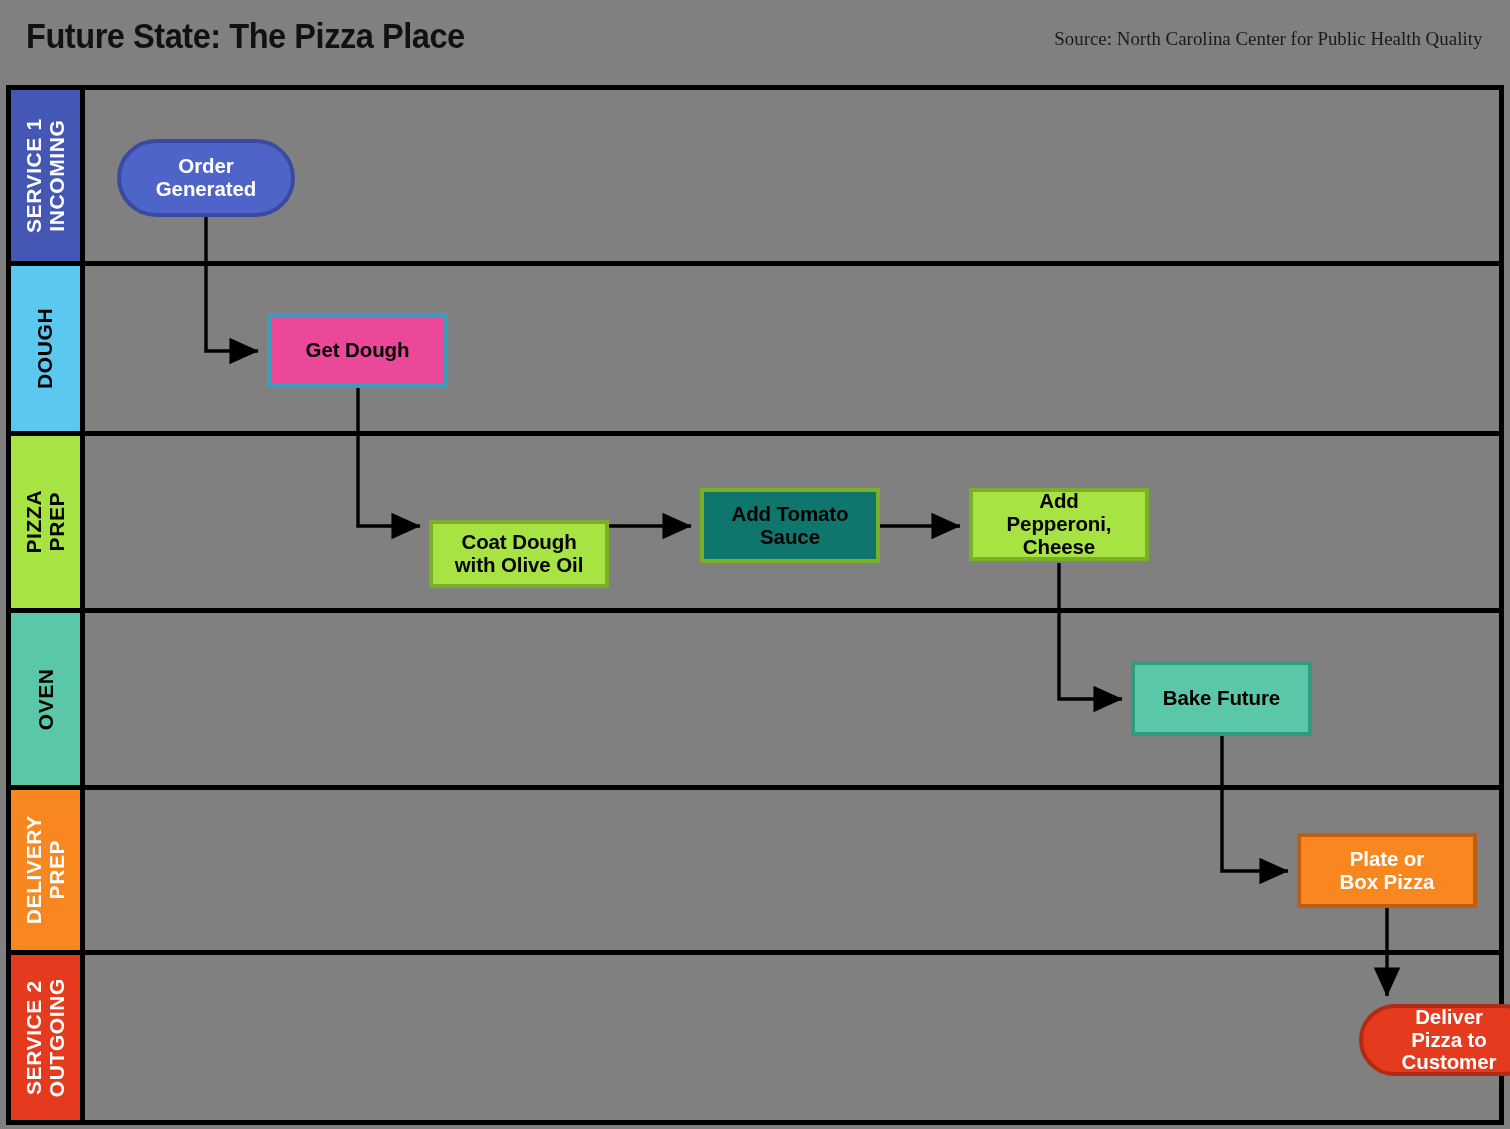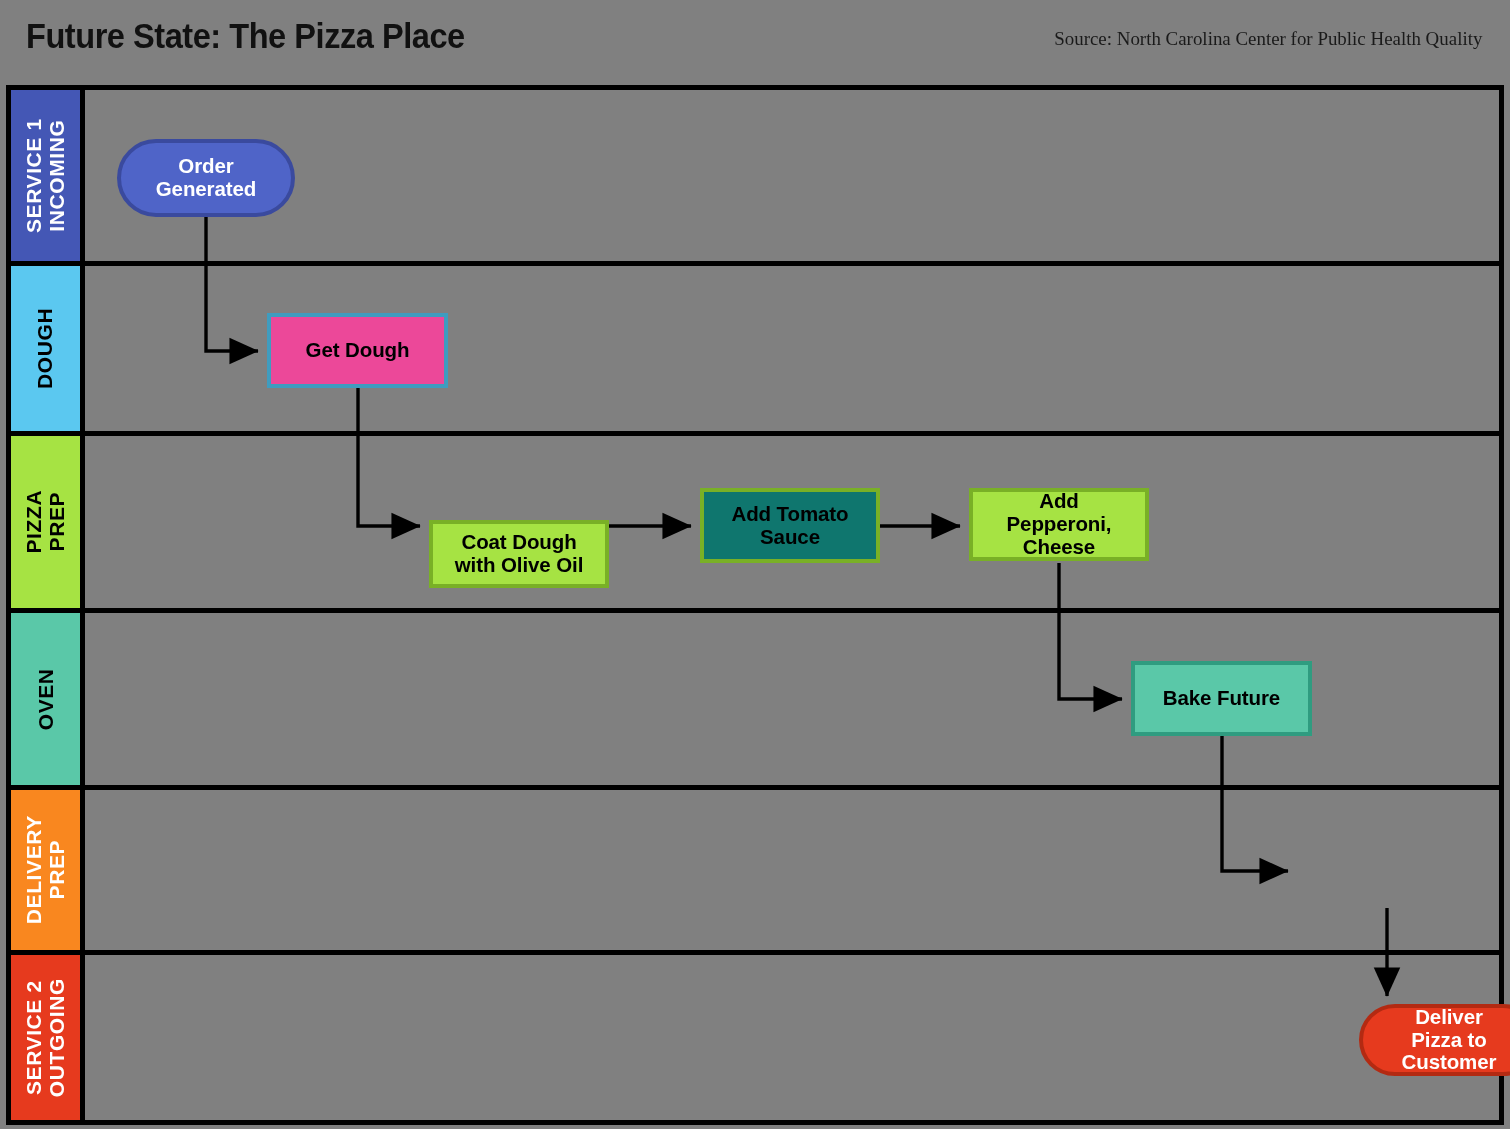--- a/index.html
+++ b/index.html
@@ -204,16 +204,19 @@
     </div>
     <div class="node" style="left: 700px; top: 488px; width: 180px; height: 75px; background: #0f766e; border: 4px solid rgb(121, 176, 38); color: rgb(0, 0, 0);">
       <span class="node-label">Add Tomato<br>Sauce</span>
     </div>
     <div class="node" style="left: 969px; top: 488px; width: 180px; height: 73px; background: rgb(166, 227, 67); border: 4px solid rgb(121, 176, 38); color: rgb(0, 0, 0);">
       <span class="node-label">Add<br>Pepperoni,<br>Cheese</span>
     </div>
     <div class="node" style="left: 1131px; top: 661px; width: 181px; height: 75px; background: rgb(90, 200, 168); border: 4px solid rgb(47, 156, 128); color: rgb(0, 0, 0);">
       <span class="node-label">Bake Future</span>
     </div>
+    <div class="node" style="left: 1297px; top: 833px; width: 180px; height: 75px; background: rgb(249, 135, 31); border: 4px solid rgb(192, 93, 16); color: rgb(255, 255, 255);">
+      <span class="node-label">Plate or<br>Box Pizza</span>
+    </div>
     <div class="node pill" style="left: 1359px; top: 1004px; width: 180px; height: 72px; background: rgb(230, 58, 30); border: 4px solid rgb(179, 42, 18); color: rgb(255, 255, 255);">
       <span class="node-label">Deliver<br>Pizza to<br>Customer</span>
     </div>
   </div>
 
 </body></html>

